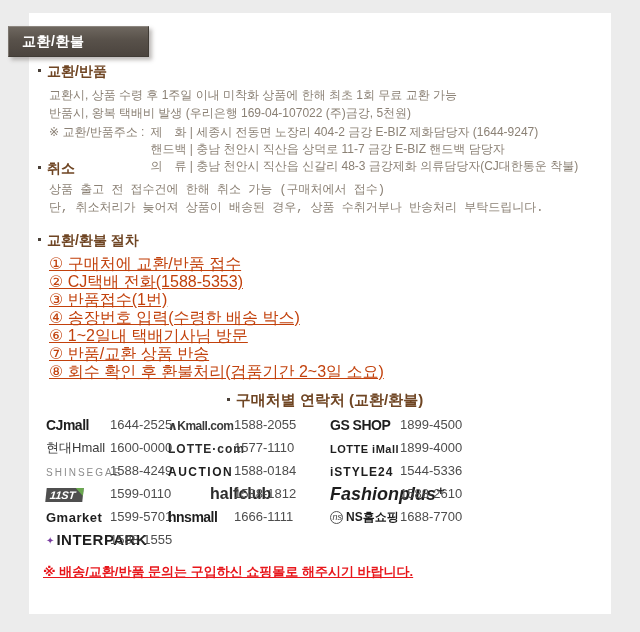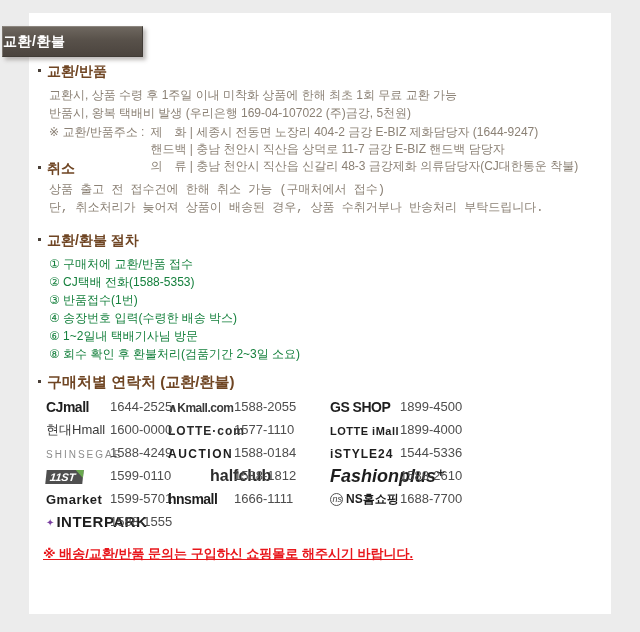--- a/index.html
+++ b/index.html
@@ -8,28 +8,28 @@
     background:#ececec;
     font-family:"Liberation Sans","DejaVu Sans",sans-serif;
     position:relative;
     overflow:hidden;
   }
   .panel {
     position:absolute; left:29px; top:13px; width:582px; height:601px;
     background:#ffffff;
   }
   .badge {
-    position:absolute; left:2px; top:26px; width:141px; height:31px;
+    position:absolute; left:8px; top:26px; width:141px; height:31px;
     background:linear-gradient(180deg,#6e675f 0%,#58514a 45%,#4b443e 100%);
     border:1px solid #413c36;
     border-top-color:#8c867f;
     border-left-color:#7b756e;
     box-shadow:3px 3px 4px rgba(110,105,100,0.45);
     color:#ffffff; font-weight:bold; font-size:14px;
-    line-height:29px; padding-left:0; letter-spacing:0.5px;
+    line-height:29px; padding-left:13px; letter-spacing:0.5px;
     z-index:3;
   }
   .content { position:absolute; left:38px; top:62px; right:28px; }
 
   .sec-h { font-size:14px; font-weight:bold; color:#6f4523; height:18px; line-height:18px; }
   .sec-h .blt {
     display:inline-block; width:3px; height:3px; background:#4a4038;
     margin:0 6px 3px 0; vertical-align:middle;
   }
   .body-txt { margin-left:11px; font-size:12px; color:#8b8175; line-height:18px; }
@@ -37,24 +37,24 @@
 
   .addr-block { margin-left:11px; margin-top:2px; display:flex; font-size:12px; color:#8b8175; line-height:17px; }
   .addr-label { white-space:nowrap; margin-right:6px; }
   .addr-rows  { display:flex; flex-direction:column; }
   .addr-row   { height:17px; white-space:nowrap; }
 
   .h-cancel { margin-top:-16px; }
   .cancel-body { margin-top:4px;font-family:Liberation Mono, monospace; }
 
   .h-proc { margin-top:14px; }
-  .steps { margin-top:6px; margin-left:11px; font-size:12px; color:#15803d; }
+  .steps { margin-top:6px; margin-left:11px; font-size:16px; color:#c2410c;text-decoration:underline; }
   .step  { height:18px; line-height:18px; white-space:nowrap; }
 
-  .h-contacts { margin-top:10px; font-size:15px; }
+  .h-contacts { margin-top:10px; font-size:15px;text-align:center; }
 
   .cgrid {
     display:grid;
     grid-template-columns:64px 58px 66px 96px 70px 58px;
     grid-auto-rows:23px;
     align-items:center;
     margin:4px 0 0 8px;
   }
   .lcell { white-space:nowrap; overflow:visible; }
   .pcell { font-size:13px; color:#4d4d4d; white-space:nowrap; }
@@ -133,20 +133,21 @@
 
   <div class="sec-h h-proc">
     <span class="blt"></span><span>교환/환불 절차</span>
   </div>
   <div class="steps">
     <div class="step">① 구매처에 교환/반품 접수</div>
     <div class="step">② CJ택배 전화(1588-5353)</div>
     <div class="step">③ 반품접수(1번)</div>
     <div class="step">④ 송장번호 입력(수령한 배송 박스)</div>
     <div class="step">⑥ 1~2일내 택배기사님 방문</div>
+    <div class="step">⑦ 반품/교환 상품 반송</div>
     <div class="step">⑧ 회수 확인 후 환불처리(검품기간 2~3일 소요)</div>
   </div>
 
   <div class="sec-h h-contacts">
     <span class="blt"></span><span>구매처별 연락처 (교환/환불)</span>
   </div>
 
   <div class="cgrid">
 
     <div class="lcell"><span class="lg lg-cjmall">CJmall</span></div>

